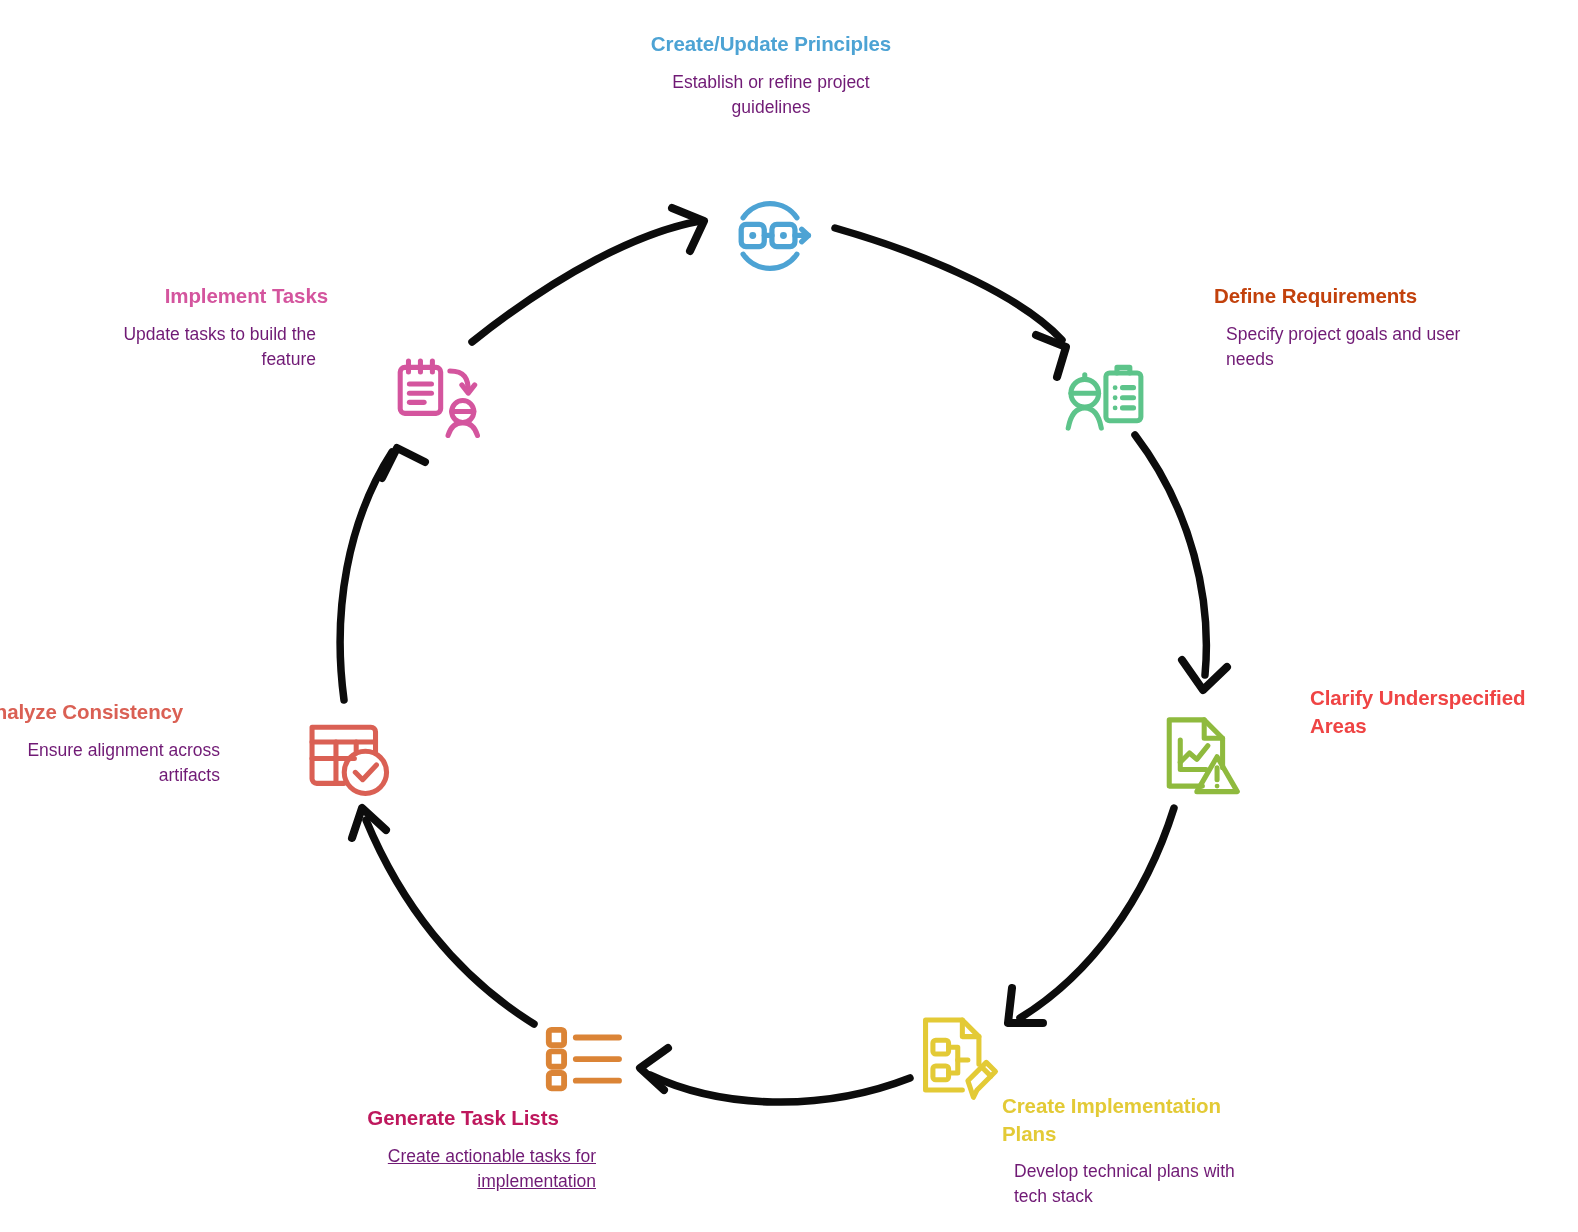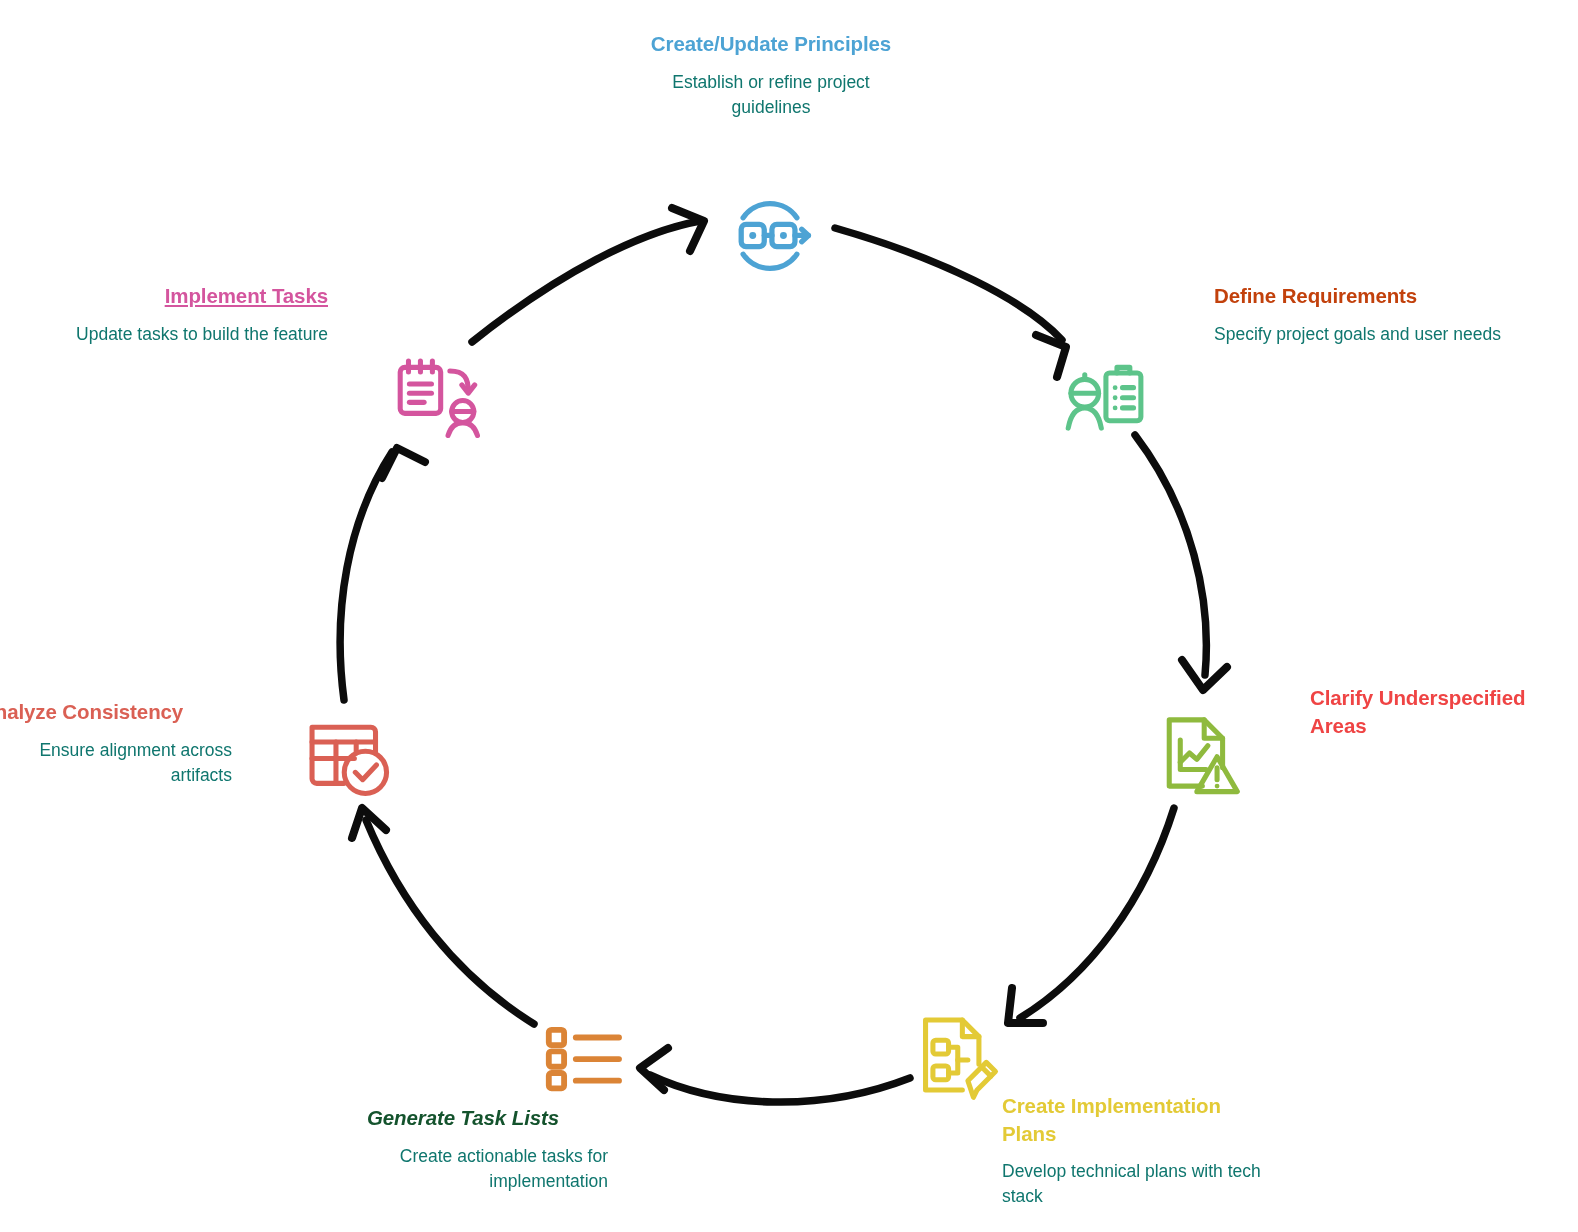--- a/index.html
+++ b/index.html
@@ -49,22 +49,22 @@
     font-size: 20.5px;
     font-weight: bold;
     line-height: 1.35;
     margin: 0 0 12px 0;
     letter-spacing: -0.1px;
   }
   .node-desc {
     font-size: 17.5px;
     font-weight: normal;
     line-height: 1.42;
-    color: #0f766e;
-    margin: 0;
+    color: #701a75;
+    margin: 12px;
   }
 </style>
 </head>
 <body>
 
 <div id="stage">
 
   <svg id="arcs" viewBox="0 0 1578 1232">
     <g fill="none" stroke="#0c0c0c" stroke-width="7.5" stroke-linecap="round" stroke-linejoin="round">
 
@@ -182,22 +182,22 @@
         <path d="M43,41.5 h10 v28 h-10"></path>
         <line x1="53" y1="55.5" x2="64" y2="55.5"></line>
         <path d="M70,96 L64,78 L84,58 L94,68 L74,88 Z"></path>
         <line x1="79" y1="63" x2="89" y2="73"></line>
       </svg>
     </div>
   </div>
 
   <div class="node">
     <div class="label-block align-center" style="left:318px; top:1104px; width:290px;">
-      <div class="node-title" style="color:#14532d;font-style:italic;">Generate Task Lists</div>
-      <div class="node-desc" style="text-align:right;">Create actionable tasks for implementation</div>
+      <div class="node-title" style="color:#be185d;">Generate Task Lists</div>
+      <div class="node-desc" style="text-align:right;text-decoration:underline;">Create actionable tasks for implementation</div>
     </div>
     <div class="icon-wrap" style="left:528px; top:1000px;">
       <svg width="90" height="90" viewBox="0 0 100 100" fill="none" stroke="#DB8436" stroke-width="6.5" stroke-linecap="round" stroke-linejoin="round">
         <rect x="12" y="22" width="17" height="17" rx="3"></rect>
         <rect x="12" y="46" width="17" height="17" rx="3"></rect>
         <rect x="12" y="70" width="17" height="17" rx="3"></rect>
         <line x1="42" y1="30.5" x2="90" y2="30.5"></line>
         <line x1="42" y1="54.5" x2="90" y2="54.5"></line>
         <line x1="42" y1="78.5" x2="90" y2="78.5"></line>
       </svg>
@@ -217,21 +217,21 @@
         <line x1="38" y1="38" x2="38" y2="83"></line>
         <line x1="60" y1="38" x2="60" y2="50"></line>
         <circle cx="70" cy="71" r="23"></circle>
         <polyline points="59,71 67,79 82,63"></polyline>
       </svg>
     </div>
   </div>
 
   <div class="node">
     <div class="label-block align-right" style="left:66px; top:282px; width:262px;">
-      <div class="node-title" style="color:#D4559E;text-decoration:underline;">Implement Tasks</div>
+      <div class="node-title" style="color:#D4559E;">Implement Tasks</div>
       <div class="node-desc">Update tasks to build the feature</div>
     </div>
     <div class="icon-wrap" style="left:382px; top:340px;">
       <svg width="92" height="92" viewBox="0 0 100 100" fill="none" stroke="#D4559E" stroke-width="5.5" stroke-linecap="round" stroke-linejoin="round">
 
         <rect x="10" y="20" width="44" height="50" rx="5"></rect>
         <line x1="19" y1="13" x2="19" y2="25"></line>
         <line x1="32" y1="13" x2="32" y2="25"></line>
         <line x1="45" y1="13" x2="45" y2="25"></line>
         <line x1="20" y1="38" x2="44" y2="38"></line>

